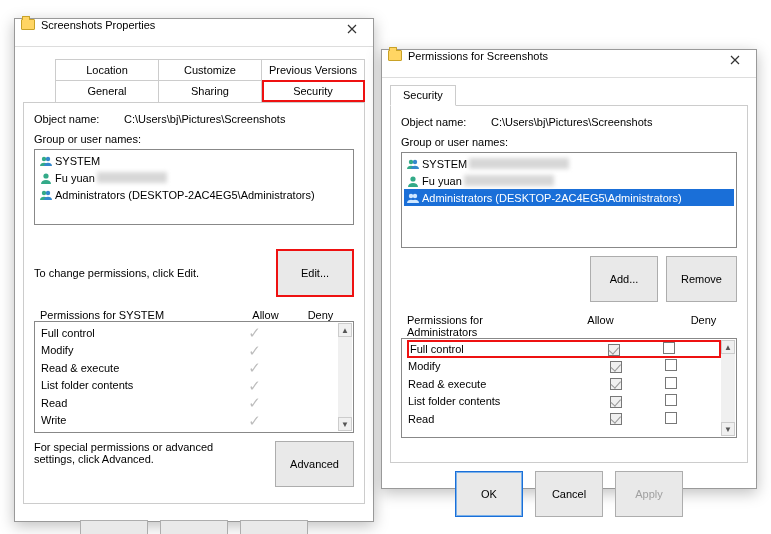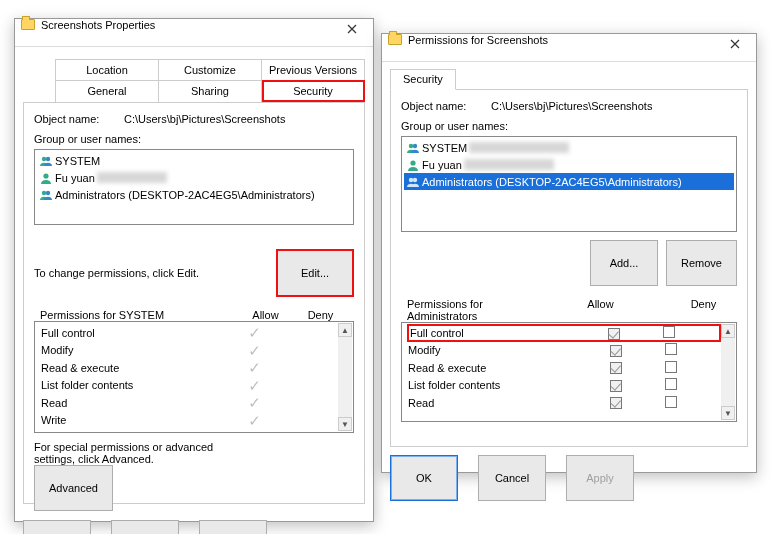--- a/index.html
+++ b/index.html
@@ -32,21 +32,21 @@
   .perm-head { display:grid; grid-template-columns: 1fr 55px 55px; padding:4px 6px 0 6px; }
   .perm-scroll { border:1px solid #888; padding: 2px 16px 2px 6px; position:relative;}
   .perm-row { display:grid; grid-template-columns: 1fr 55px 55px; align-items:center; height:17.5px;}
   .chk { width:12px; height:12px; border:1px solid #777; display:inline-flex; align-items:center; justify-content:center; margin:auto;}
   .chk.grey { background:#f0f0f0;}
   .chk.tick::after { content:''; width:8px; height:5px; border-left:1.5px solid #999; border-bottom:1.5px solid #999; transform: rotate(-48deg) translate(0px,-1px);}
   .tick-only { color:#bdbdbd; font-size:15px; line-height:1; text-align:center;}
   .vscroll { position:absolute; right:1px; top:1px; bottom:1px; width:14px; background:#f0f0f0; display:flex; flex-direction:column;}
   .vscroll .arrow{ height:14px; display:flex; align-items:center; justify-content:center; border:1px solid #ccc; font-size:8px; color:#555;}
   .vscroll .thumb{ flex:1;}
-  .btnrow { display:flex; gap:20px; justify-content:flex-start; padding:8px;}
+  .btnrow { display:flex; gap:12px; justify-content:center; padding:8px;}
   .fieldset-label{ margin: 8px 0 4px 0;}
   .hl-red-box{ border:2px solid #e11;}
   .tab-single { display:inline-block; padding:3px 12px 4px; border:1px solid #ccc; border-bottom:1px solid #fff; position:relative; top:1px; background:#fff; z-index:2;}
   .tab-panel{ border:1px solid #ccc; padding:10px; }
 </style>
 </head>
 <body>
 
 <div class="dialog" style="left:14px; top:18px; width:360px; height:504px;">
   <div class="titlebar">
@@ -154,34 +154,34 @@
           <span class="tick-only">✓</span>
           <span></span>
         </div>
       <div class="vscroll">
           <div class="arrow">▲</div>
           <div class="thumb"></div>
           <div class="arrow">▼</div>
         </div>
     </div>
 
-    <div class="row" style="margin-top:8px; justify-content:space-between; align-items:flex-start;flex-direction:column;">
+    <div class="row" style="margin-top:8px; justify-content:space-between; align-items:flex-start;">
       <span style="max-width:210px;">For special permissions or advanced settings, click Advanced.</span>
       <span class="btn" style="min-width:78px;">Advanced</span>
     </div>
   </div>
 
   <div class="btnrow">
     <span class="btn">OK</span>
     <span class="btn">Cancel</span>
     <span class="btn disabled">Apply</span>
   </div>
 </div>
 
-<div class="dialog" style="left:381px; top:33px; width:376px; height:440px;">
+<div class="dialog" style="left:381px; top:49px; width:376px; height:440px;">
   <div class="titlebar">
     <span class="folder-icon"></span>
     <span>Permissions for Screenshots</span>
     <span class="close-x">
       <svg viewBox="0 0 10 10">
           <path d="M1 1 L9 9 M9 1 L1 9" stroke="#333" stroke-width="1.2"></path>
         </svg>
     </span>
   </div>
 

